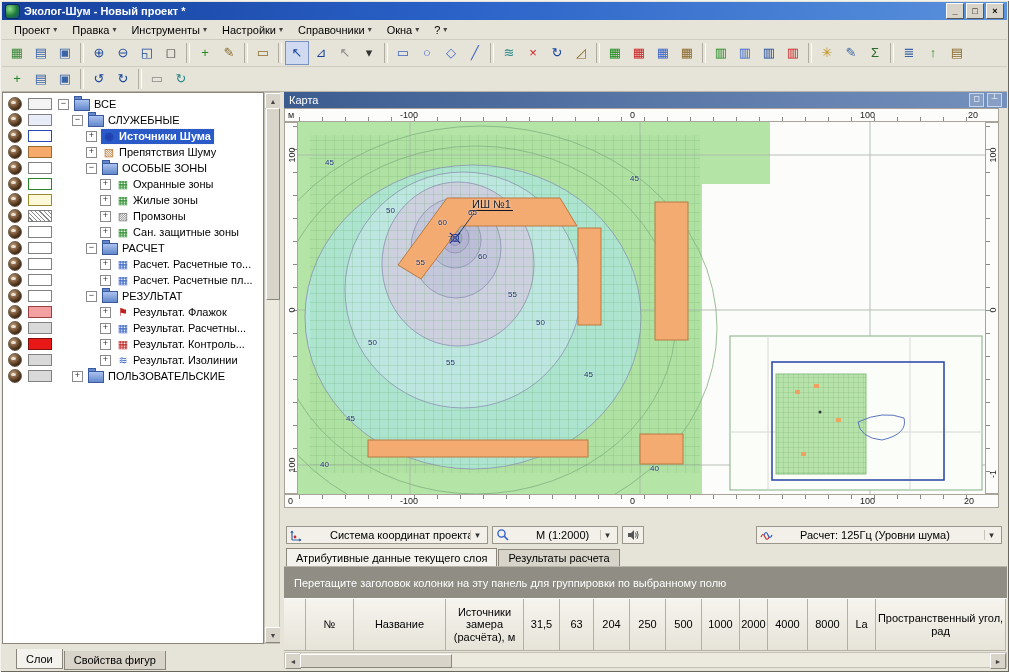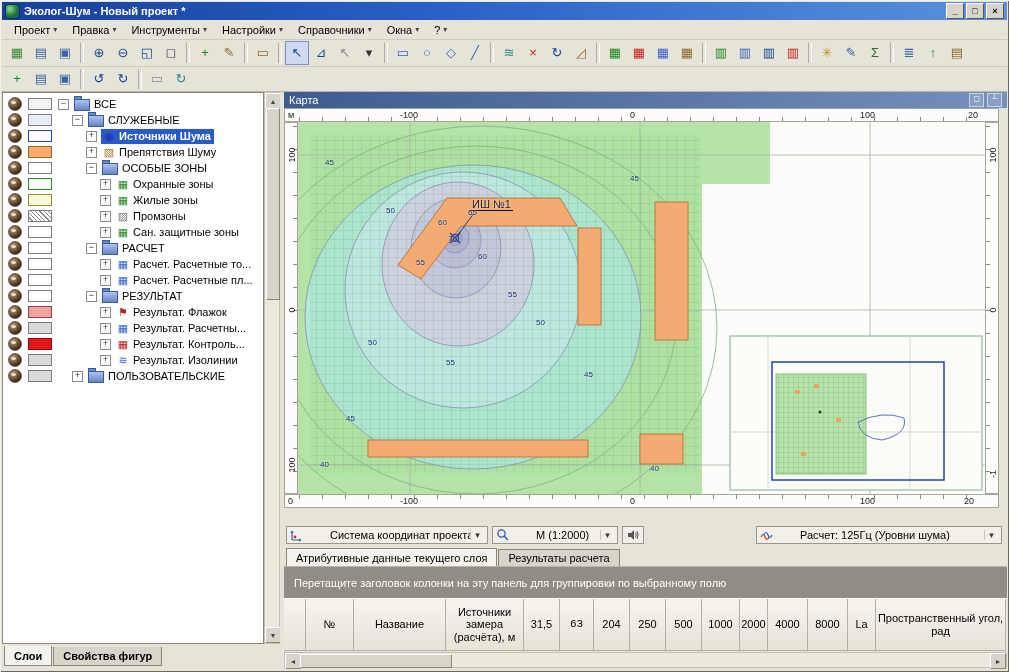--- a/index.html
+++ b/index.html
@@ -43,21 +43,21 @@
   .folder-ic::before{content:"";position:absolute;left:-1px;top:-4px;width:6px;height:2px;background:#6488cc;border:1px solid #3a5aa0;}
   .glyph-ic{width:14px;font-size:11px;line-height:13px;text-align:center;margin-right:3px;flex:none;}
   .node{display:flex;align-items:center;padding:1px 3px 1px 1px;}
   .tree-row.sel .node{background:#2a5ac8;color:#fff;font-weight:bold;outline:1px dotted #eee;}
   
   .sb{position:absolute;background:#eceade;border:1px solid #c4c0b6;box-sizing:border-box;}
   .sb-btn{position:absolute;width:14px;height:14px;background:#d8d4ca;border:1px solid;
     border-color:#fff #8a867c #8a867c #fff;font-size:7px;color:#444;display:flex;align-items:center;justify-content:center;}
   .sb-thumb{position:absolute;background:#d8d4ca;border:1px solid;border-color:#fff #8a867c #8a867c #fff;}
   
-  .left-tabs{position:absolute;left:2px;top:647px;width:280px;height:23px;display:flex;align-items:flex-start;padding-left:2px;font-weight:bold;}
+  .left-tabs{position:absolute;left:2px;top:647px;width:280px;height:23px;display:flex;align-items:flex-end;padding-left:14px;}
   .ltab{padding:3px 9px;border:1px solid #8a867c;border-top:none;background:#d8d4ca;margin-right:1px;}
   .ltab.active{background:#f4f2ec;position:relative;top:-1px;padding-top:4px;}
   .splitter{position:absolute;left:280px;top:92px;width:4px;height:578px;background:#e6e3d8;}
   
   .map-header{position:absolute;left:284px;top:92px;width:723px;height:16px;
     background:linear-gradient(90deg,#3c5c90,#7490bc);color:#fff;display:flex;align-items:center;padding:0 5px;box-sizing:border-box;}
   .map-header .sp{flex:1;}
   .mh-btn{width:13px;height:12px;border:1px solid #c8d4e8;background:rgba(255,255,255,.15);
     color:#fff;font-size:8px;line-height:10px;text-align:center;margin-left:3px;flex:none;}
   .ruler{position:absolute;background:#fcfcfa;border:1px solid #a8a49a;box-sizing:border-box;font-size:9px;color:#222;}
@@ -592,21 +592,21 @@
   <div id="group-band">
     <span>Перетащите заголовок колонки на эту панель для группировки по выбранному полю</span>
   </div>
 
   <div id="table-header">
       <div class="th" style="width: 22px;"></div>
       <div class="th" style="width: 48px;">№</div>
       <div class="th" style="width: 92px;">Название</div>
       <div class="th" style="width: 78px;">Источники замера (расчёта), м</div>
       <div class="th" style="width: 36px;">31,5</div>
-      <div class="th" style="width: 34px; font-family: Liberation Mono, monospace;">63</div>
+      <div class="th" style="width: 34px;">63</div>
       <div class="th" style="width: 36px;">204</div>
       <div class="th" style="width: 36px;">250</div>
       <div class="th" style="width: 36px;">500</div>
       <div class="th" style="width: 38px;">1000</div>
       <div class="th" style="width: 28px;">2000</div>
       <div class="th" style="width: 40px;">4000</div>
       <div class="th" style="width: 40px;">8000</div>
       <div class="th" style="width: 28px;">La</div>
       <div class="th" style="width: 130px;">Пространственный угол, рад</div>
     </div>

